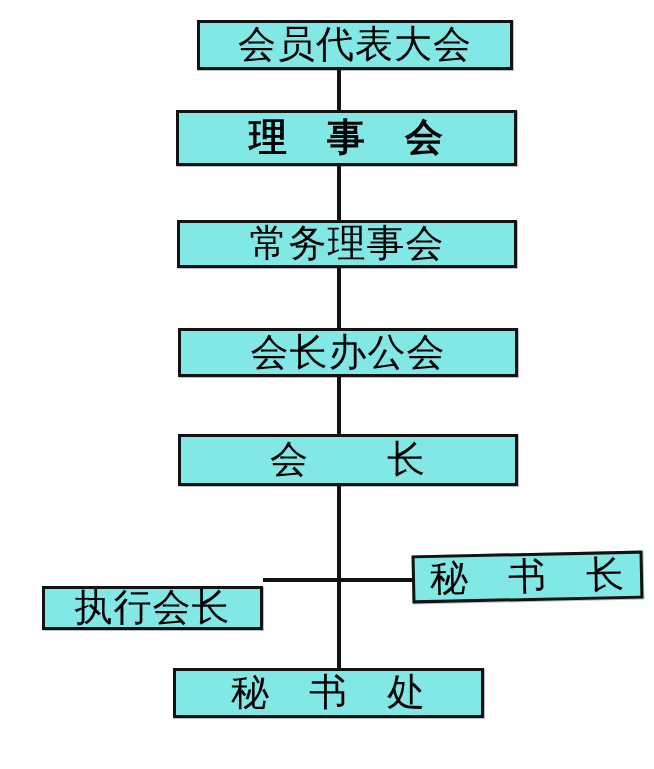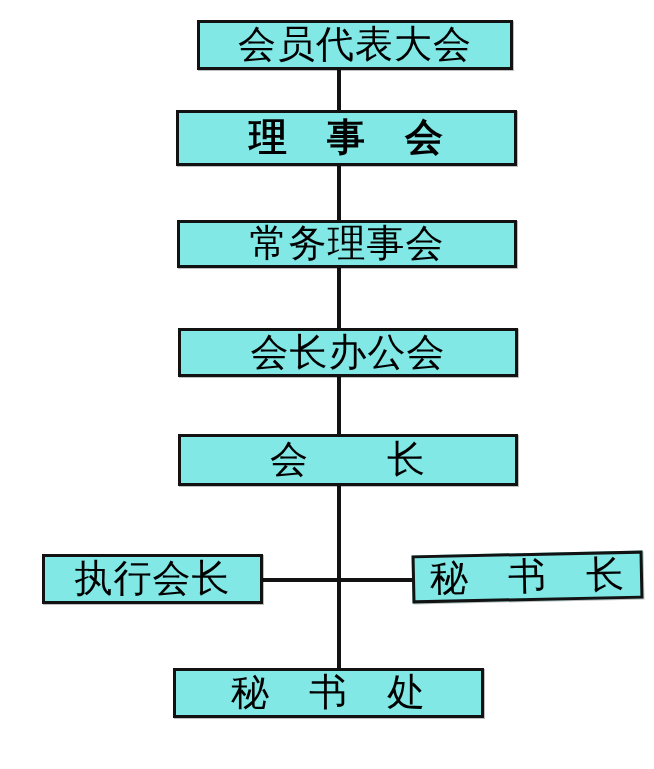--- a/index.html
+++ b/index.html
@@ -75,21 +75,21 @@
   </div>
 
   <div class="node" style="left:178px; top:328px; width:340px; height:49px;">
     <span class="node-label">会长办公会</span>
   </div>
 
   <div class="node" style="left:178px; top:434px; width:340px; height:52px;font-family:Liberation Serif, serif;">
     <span class="node-label">会　　长</span>
   </div>
 
-  <div class="node" style="left:42px; top:554px; width:221px; height:50px;text-align:right;">
+  <div class="node" style="left:42px; top:586px; width:221px; height:44px;text-align:right;">
     <span class="node-label">执行会长</span>
   </div>
 
   <div class="node tilted" style="left:412px; top:553px; width:231px; height:48px;">
     <span class="node-label">秘　书　长</span>
   </div>
 
   <div class="node" style="left:173px; top:668px; width:311px; height:50px;">
     <span class="node-label">秘　书　处</span>
   </div>

